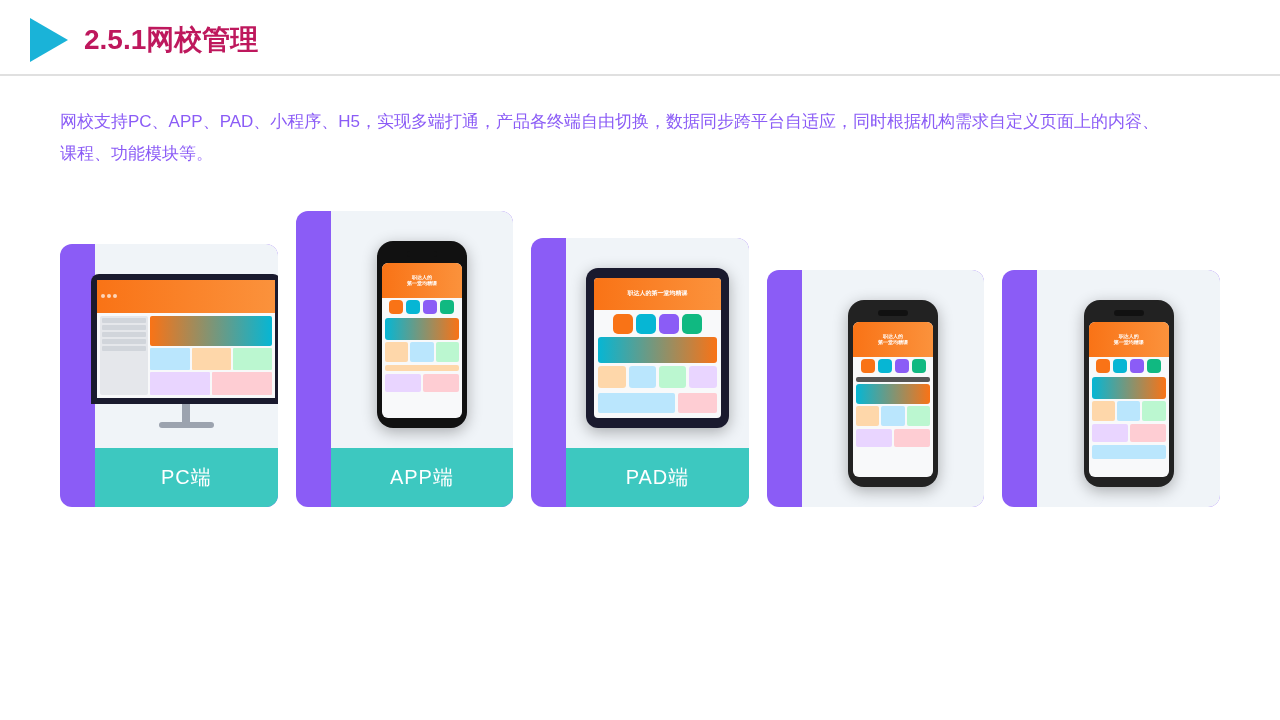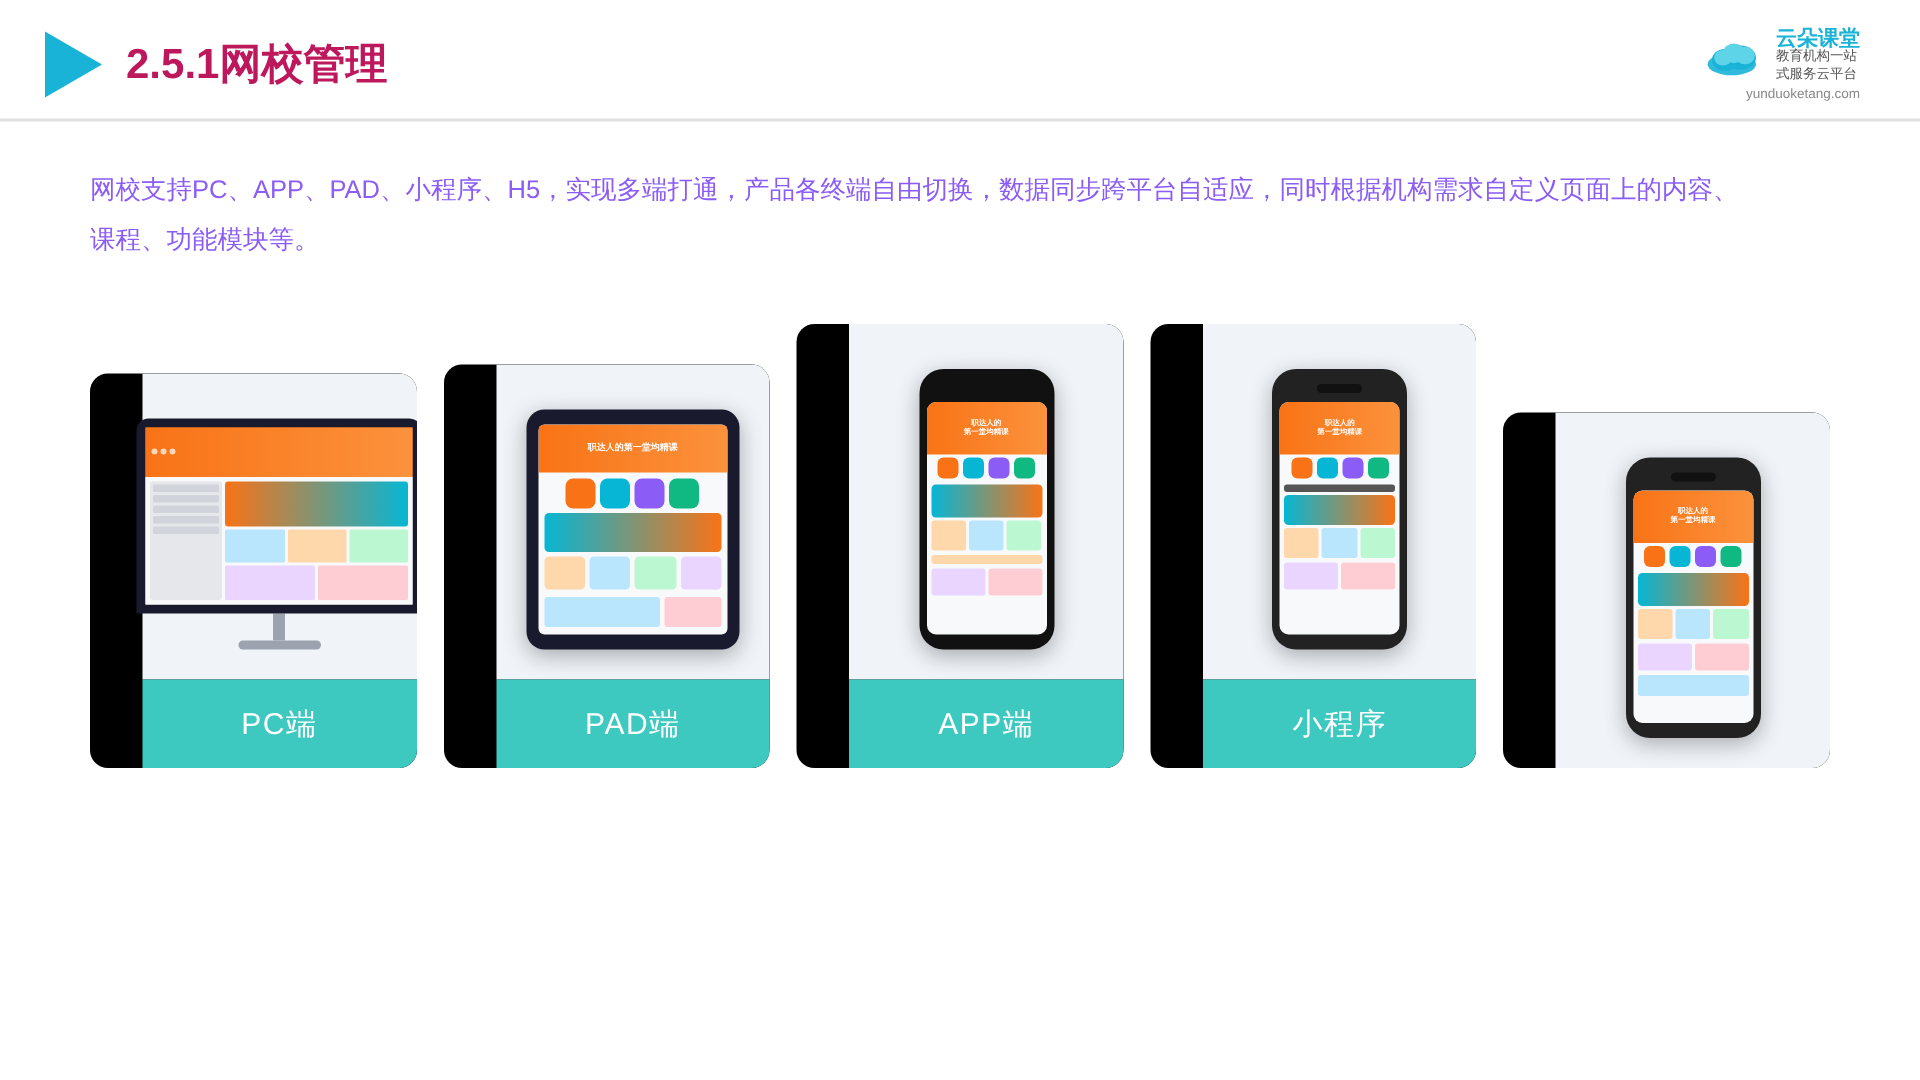--- a/index.html
+++ b/index.html
@@ -58,21 +58,21 @@
 
     
     .cards-container {
       display: flex;
       gap: 18px;
       justify-content: center;
       align-items: flex-end;
     }
 
     .card {
-      background: #000000;
+      background: #8b5cf6;
       border-radius: 12px;
       display: flex;
       flex-direction: column;
       align-items: center;
       overflow: hidden;
       flex: 1;
       min-width: 0;
       padding-left: 35px;
     }
 
@@ -397,37 +397,20 @@
       margin-top: 2px;
     }
   </style>
 </head>
 <body>
 
 <div class="header">
   <div class="header-left">
     <span class="play-icon"></span>
     <h1 class="header-title">2.5.1网校管理</h1>
-  </div>
-  <div class="logo-container">
-    <div class="logo-row">
-      <svg class="logo-cloud-svg" viewBox="0 0 60 40" fill="none" xmlns="http://www.w3.org/2000/svg">
-        <ellipse cx="28" cy="28" rx="22" ry="10" fill="#1ab3d8" opacity="0.9"></ellipse>
-        <ellipse cx="22" cy="24" rx="12" ry="10" fill="#1ab3d8"></ellipse>
-        <ellipse cx="36" cy="22" rx="14" ry="11" fill="#1ab3d8"></ellipse>
-        <ellipse cx="30" cy="18" rx="10" ry="9" fill="#5dd4e8"></ellipse>
-        <ellipse cx="20" cy="22" rx="8" ry="7" fill="#5dd4e8"></ellipse>
-        <ellipse cx="40" cy="20" rx="9" ry="8" fill="#5dd4e8"></ellipse>
-      </svg>
-      <div class="logo-brand-text">
-        <span class="logo-brand-name">云朵课堂</span>
-        <span class="logo-slogan">教育机构一站<br>式服务云平台</span>
-      </div>
-    </div>
-    <div class="logo-website">yunduoketang.com</div>
   </div>
 </div>
 
 <div class="content">
   <p class="description">网校支持PC、APP、PAD、小程序、H5，实现多端打通，产品各终端自由切换，数据同步跨平台自适应，同时根据机构需求自定义页面上的内容、课程、功能模块等。</p>
 
   <div class="cards-container">
 
     <div class="card">
       <div class="card-image-area">
@@ -464,20 +447,51 @@
           </div>
           <div class="monitor-stand"></div>
           <div class="monitor-base"></div>
         </div>
       </div>
       <div class="card-label">PC端</div>
     </div>
 
     <div class="card">
       <div class="card-image-area">
+        <div class="phone-mockup">
+          <div class="phone-notch"></div>
+          <div class="phone-screen">
+            <div class="phone-screen-header">
+              <div class="phone-header-text">职达人的<br>第一堂均精课</div>
+            </div>
+            <div class="phone-icon-grid">
+              <div class="phone-icon" style="background:#f97316;"></div>
+              <div class="phone-icon" style="background:#06b6d4;"></div>
+              <div class="phone-icon" style="background:#8b5cf6;"></div>
+              <div class="phone-icon" style="background:#10b981;"></div>
+            </div>
+            <div class="phone-banner"></div>
+            <div class="phone-cards">
+              <div class="phone-card-item orange"></div>
+              <div class="phone-card-item blue"></div>
+              <div class="phone-card-item green"></div>
+            </div>
+            <div style="height:6px;background:#fed7aa;border-radius:2px;margin:3px 3px;"></div>
+            <div style="display:flex;gap:2px;margin:0 3px;">
+              <div style="flex:1;height:18px;border-radius:2px;background:#e9d5ff;"></div>
+              <div style="flex:1;height:18px;border-radius:2px;background:#fecdd3;"></div>
+            </div>
+          </div>
+        </div>
+      </div>
+      <div class="card-label">APP端</div>
+    </div>
+
+    <div class="card">
+      <div class="card-image-area">
         <div class="tablet-mockup">
           <div class="tablet-screen">
             <div class="tablet-screen-header">
               <div class="tablet-header-text">职达人的第一堂均精课</div>
             </div>
             <div class="tablet-screen-body">
               <div class="tablet-icon-row">
                 <div class="tablet-icon" style="background:#f97316;"></div>
                 <div class="tablet-icon" style="background:#06b6d4;"></div>
                 <div class="tablet-icon" style="background:#8b5cf6;"></div>
@@ -496,94 +510,62 @@
               </div>
             </div>
           </div>
         </div>
       </div>
       <div class="card-label">PAD端</div>
     </div>
 
     <div class="card">
       <div class="card-image-area">
-        <div class="phone-mockup">
+        <div class="phone-mockup" style="background:#222;">
           <div class="phone-notch"></div>
           <div class="phone-screen">
             <div class="phone-screen-header">
               <div class="phone-header-text">职达人的<br>第一堂均精课</div>
             </div>
             <div class="phone-icon-grid">
               <div class="phone-icon" style="background:#f97316;"></div>
               <div class="phone-icon" style="background:#06b6d4;"></div>
               <div class="phone-icon" style="background:#8b5cf6;"></div>
               <div class="phone-icon" style="background:#10b981;"></div>
             </div>
-            <div class="phone-banner"></div>
+            <div style="height:5px;background:#555;margin:2px 3px;border-radius:2px;"></div>
+            <div class="phone-banner" style="margin:2px 3px;height:20px;"></div>
             <div class="phone-cards">
               <div class="phone-card-item orange"></div>
               <div class="phone-card-item blue"></div>
               <div class="phone-card-item green"></div>
             </div>
-            <div style="height:6px;background:#fed7aa;border-radius:2px;margin:3px 3px;"></div>
-            <div style="display:flex;gap:2px;margin:0 3px;">
+            <div style="display:flex;gap:2px;margin:3px 3px;">
               <div style="flex:1;height:18px;border-radius:2px;background:#e9d5ff;"></div>
               <div style="flex:1;height:18px;border-radius:2px;background:#fecdd3;"></div>
             </div>
           </div>
         </div>
       </div>
-      <div class="card-label">APP端</div>
     </div>
 
     <div class="card">
       <div class="card-image-area">
         <div class="phone-mockup" style="background:#222;">
           <div class="phone-notch"></div>
           <div class="phone-screen">
             <div class="phone-screen-header">
               <div class="phone-header-text">职达人的<br>第一堂均精课</div>
             </div>
             <div class="phone-icon-grid">
               <div class="phone-icon" style="background:#f97316;"></div>
               <div class="phone-icon" style="background:#06b6d4;"></div>
               <div class="phone-icon" style="background:#8b5cf6;"></div>
               <div class="phone-icon" style="background:#10b981;"></div>
             </div>
-            <div style="height:5px;background:#555;margin:2px 3px;border-radius:2px;"></div>
-            <div class="phone-banner" style="margin:2px 3px;height:20px;"></div>
-            <div class="phone-cards">
-              <div class="phone-card-item orange"></div>
-              <div class="phone-card-item blue"></div>
-              <div class="phone-card-item green"></div>
-            </div>
-            <div style="display:flex;gap:2px;margin:3px 3px;">
-              <div style="flex:1;height:18px;border-radius:2px;background:#e9d5ff;"></div>
-              <div style="flex:1;height:18px;border-radius:2px;background:#fecdd3;"></div>
-            </div>
-          </div>
-        </div>
-      </div>
-      <div class="card-label">小程序</div>
-    </div>
-
-    <div class="card">
-      <div class="card-image-area">
-        <div class="phone-mockup" style="background:#222;">
-          <div class="phone-notch"></div>
-          <div class="phone-screen">
-            <div class="phone-screen-header">
-              <div class="phone-header-text">职达人的<br>第一堂均精课</div>
-            </div>
-            <div class="phone-icon-grid">
-              <div class="phone-icon" style="background:#f97316;"></div>
-              <div class="phone-icon" style="background:#06b6d4;"></div>
-              <div class="phone-icon" style="background:#8b5cf6;"></div>
-              <div class="phone-icon" style="background:#10b981;"></div>
-            </div>
             <div class="phone-banner"></div>
             <div class="phone-cards">
               <div class="phone-card-item orange"></div>
               <div class="phone-card-item blue"></div>
               <div class="phone-card-item green"></div>
             </div>
             <div style="display:flex;gap:2px;margin:3px 3px;">
               <div style="flex:1;height:18px;border-radius:2px;background:#e9d5ff;"></div>
               <div style="flex:1;height:18px;border-radius:2px;background:#fecdd3;"></div>
             </div>

